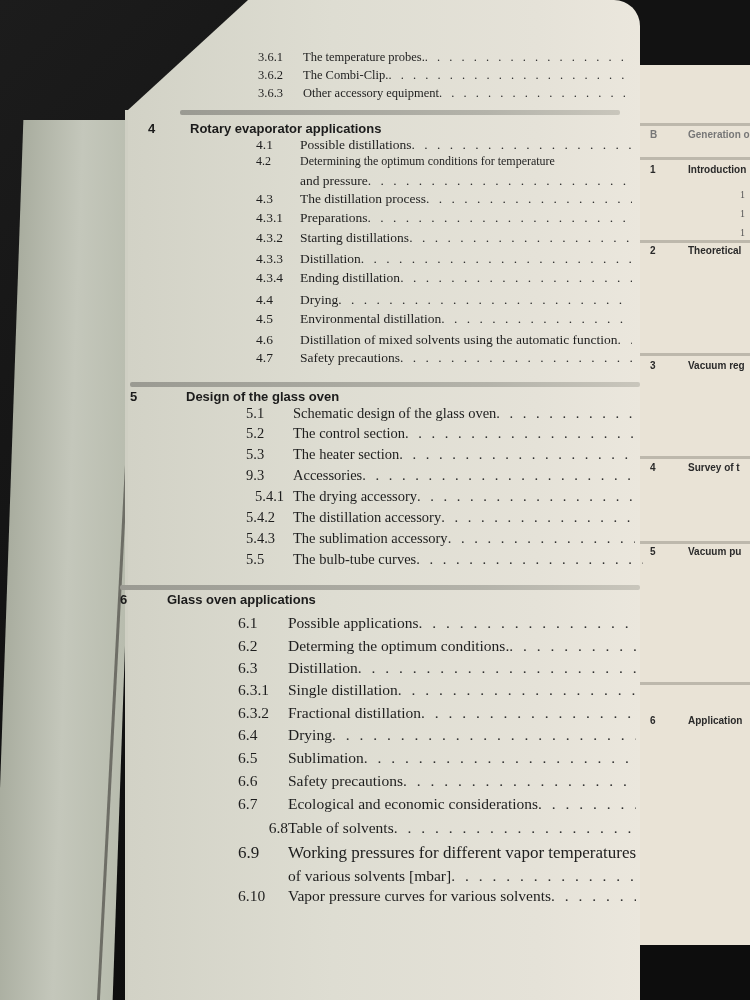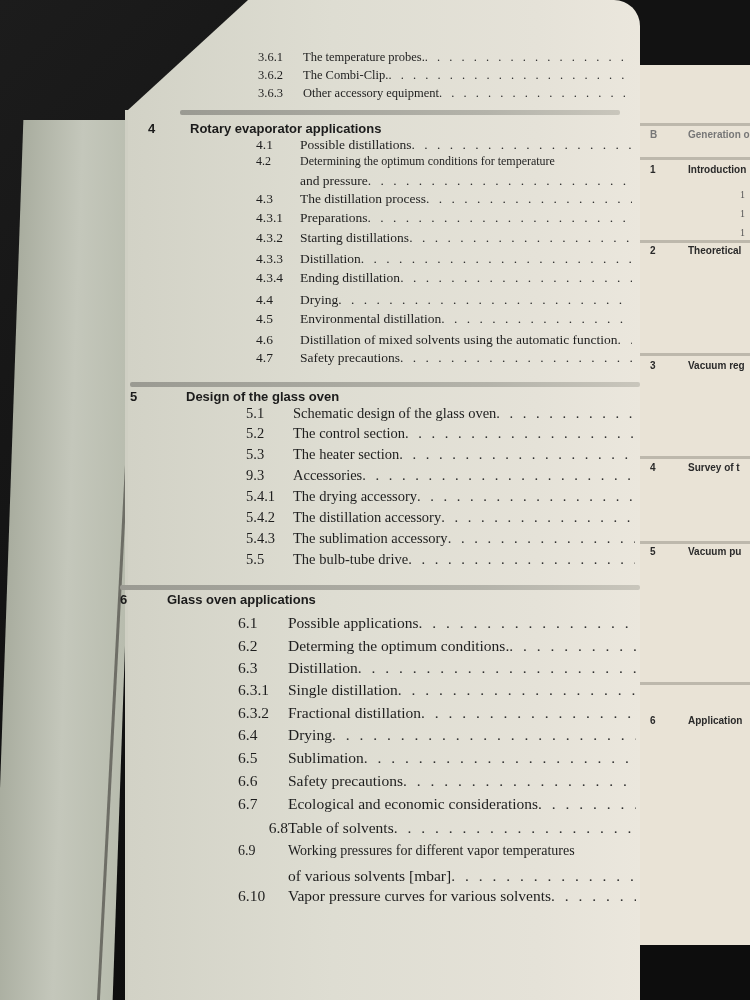--- a/index.html
+++ b/index.html
@@ -127,35 +127,35 @@
     <div class="entry" style="left: 256px; top: 350px; font-size: 13.5px;"><span class="enum" style="width: 44px;">4.7</span><span class="etitle">Safety precautions</span><span class="dots" style="width: 232px;"> . . . . . . . . . . . . . . . . . . . . . . . . . . . . . . . . . . . . . . . . . . . . . . . . . . . . . . . .</span></div>
     <div class="chapter-rule" style="left: 130px; top: 382px; width: 510px;"></div>
     <div class="chapter" style="left: 130px; top: 389px; font-size: 13px;">
       <span class="cnum">5</span>
       <span class="ctitle" style="left: 56px;">Design of the glass oven</span>
     </div>
     <div class="entry" style="left: 246px; top: 405px; font-size: 14.5px;"><span class="enum" style="width: 47px;">5.1</span><span class="etitle">Schematic design of the glass oven</span><span class="dots" style="width: 139px;"> . . . . . . . . . . . . . . . . . . . . . . . . . . . . . . . . . . . . . . . . . . . . . . . . . . . . . . . .</span></div>
     <div class="entry" style="left: 246px; top: 425px; font-size: 14.5px;"><span class="enum" style="width: 47px;">5.2</span><span class="etitle">The control section</span><span class="dots" style="width: 230px;"> . . . . . . . . . . . . . . . . . . . . . . . . . . . . . . . . . . . . . . . . . . . . . . . . . . . . . . . .</span></div>
     <div class="entry" style="left: 246px; top: 446px; font-size: 14.5px;"><span class="enum" style="width: 47px;">5.3</span><span class="etitle">The heater section</span><span class="dots" style="width: 236px;"> . . . . . . . . . . . . . . . . . . . . . . . . . . . . . . . . . . . . . . . . . . . . . . . . . . . . . . . .</span></div>
     <div class="entry" style="left: 246px; top: 467px; font-size: 14.5px;"><span class="enum" style="width: 47px;">9.3</span><span class="etitle">Accessories</span><span class="dots" style="width: 273px;"> . . . . . . . . . . . . . . . . . . . . . . . . . . . . . . . . . . . . . . . . . . . . . . . . . . . . . . . .</span></div>
-    <div class="entry" style="left: 246px; top: 488px; font-size: 14.5px;"><span class="enum" style="width: 47px;">5.4.1</span><span class="etitle">The drying accessory</span><span class="dots" style="width: 218px;"> . . . . . . . . . . . . . . . . . . . . . . . . . . . . . . . . . . . . . . . . . . . . . . . . . . . . . . . .</span></div>
+    <div class="entry" style="left: 246px; top: 488px; font-size: 14.5px;"><span class="enum" style="width: 47px; text-align: center;">5.4.1</span><span class="etitle">The drying accessory</span><span class="dots" style="width: 218px;"> . . . . . . . . . . . . . . . . . . . . . . . . . . . . . . . . . . . . . . . . . . . . . . . . . . . . . . . .</span></div>
     <div class="entry" style="left: 246px; top: 509px; font-size: 14.5px;"><span class="enum" style="width: 47px;">5.4.2</span><span class="etitle">The distillation accessory</span><span class="dots" style="width: 194px;"> . . . . . . . . . . . . . . . . . . . . . . . . . . . . . . . . . . . . . . . . . . . . . . . . . . . . . . . .</span></div>
     <div class="entry" style="left: 246px; top: 530px; font-size: 14.5px;"><span class="enum" style="width: 47px;">5.4.3</span><span class="etitle">The sublimation accessory</span><span class="dots" style="width: 187px;"> . . . . . . . . . . . . . . . . . . . . . . . . . . . . . . . . . . . . . . . . . . . . . . . . . . . . . . . .</span></div>
-    <div class="entry" style="left: 246px; top: 551px; font-size: 14.5px;"><span class="enum" style="width: 47px;">5.5</span><span class="etitle">The bulb-tube drive</span><span class="dots" style="width: 227px;"> . . . . . . . . . . . . . . . . . . . . . . . . . . . . . . . . . . . . . . . . . . . . . . . . . . . . . . . .</span></div>
+    <div class="entry" style="left: 246px; top: 551px; font-size: 14.5px;"><span class="enum" style="width: 47px;">5.5</span><span class="etitle">The bulb-tube curves</span><span class="dots" style="width: 227px;"> . . . . . . . . . . . . . . . . . . . . . . . . . . . . . . . . . . . . . . . . . . . . . . . . . . . . . . . .</span></div>
     <div class="chapter-rule" style="left: 120px; top: 585px; width: 520px;"></div>
     <div class="chapter" style="left: 120px; top: 592px; font-size: 13px;">
       <span class="cnum">6</span>
       <span class="ctitle" style="left: 47px;">Glass oven applications</span>
     </div>
     <div class="entry" style="left: 238px; top: 614px; font-size: 15.5px;"><span class="enum" style="width: 50px;">6.1</span><span class="etitle">Possible applications</span><span class="dots" style="width: 218px;"> . . . . . . . . . . . . . . . . . . . . . . . . . . . . . . . . . . . . . . . . . . . . . . . . . . . . . . . .</span></div>
     <div class="entry" style="left: 238px; top: 637px; font-size: 15.5px;"><span class="enum" style="width: 50px;">6.2</span><span class="etitle">Determing the optimum conditions.</span><span class="dots" style="width: 127px;"> . . . . . . . . . . . . . . . . . . . . . . . . . . . . . . . . . . . . . . . . . . . . . . . . . . . . . . . .</span></div>
     <div class="entry" style="left: 238px; top: 659px; font-size: 15.5px;"><span class="enum" style="width: 50px;">6.3</span><span class="etitle">Distillation</span><span class="dots" style="width: 278px;"> . . . . . . . . . . . . . . . . . . . . . . . . . . . . . . . . . . . . . . . . . . . . . . . . . . . . . . . .</span></div>
     <div class="entry" style="left: 238px; top: 681px; font-size: 15.5px;"><span class="enum" style="width: 50px;">6.3.1</span><span class="etitle">Single distillation</span><span class="dots" style="width: 238px;"> . . . . . . . . . . . . . . . . . . . . . . . . . . . . . . . . . . . . . . . . . . . . . . . . . . . . . . . .</span></div>
     <div class="entry" style="left: 238px; top: 704px; font-size: 15.5px;"><span class="enum" style="width: 50px;">6.3.2</span><span class="etitle">Fractional distillation</span><span class="dots" style="width: 215px;"> . . . . . . . . . . . . . . . . . . . . . . . . . . . . . . . . . . . . . . . . . . . . . . . . . . . . . . . .</span></div>
     <div class="entry" style="left: 238px; top: 726px; font-size: 15.5px;"><span class="enum" style="width: 50px;">6.4</span><span class="etitle">Drying</span><span class="dots" style="width: 304px;"> . . . . . . . . . . . . . . . . . . . . . . . . . . . . . . . . . . . . . . . . . . . . . . . . . . . . . . . .</span></div>
     <div class="entry" style="left: 238px; top: 749px; font-size: 15.5px;"><span class="enum" style="width: 50px;">6.5</span><span class="etitle">Sublimation</span><span class="dots" style="width: 272px;"> . . . . . . . . . . . . . . . . . . . . . . . . . . . . . . . . . . . . . . . . . . . . . . . . . . . . . . . .</span></div>
     <div class="entry" style="left: 238px; top: 772px; font-size: 15.5px;"><span class="enum" style="width: 50px; font-family: Liberation Serif, serif;">6.6</span><span class="etitle">Safety precautions</span><span class="dots" style="width: 233px;"> . . . . . . . . . . . . . . . . . . . . . . . . . . . . . . . . . . . . . . . . . . . . . . . . . . . . . . . .</span></div>
     <div class="entry" style="left: 238px; top: 795px; font-size: 15.5px;"><span class="enum" style="width: 50px;">6.7</span><span class="etitle">Ecological and economic considerations</span><span class="dots" style="width: 98px;"> . . . . . . . . . . . . . . . . . . . . . . . . . . . . . . . . . . . . . . . . . . . . . . . . . . . . . . . .</span></div>
     <div class="entry" style="left: 238px; top: 819px; font-size: 15.5px;"><span class="enum" style="width: 50px; text-align: right;">6.8</span><span class="etitle">Table of solvents</span><span class="dots" style="width: 242px;"> . . . . . . . . . . . . . . . . . . . . . . . . . . . . . . . . . . . . . . . . . . . . . . . . . . . . . . . .</span></div>
-    <div class="entry" style="left: 238px; top: 843px; font-size: 14px;"><span class="enum" style="width: 50px;">6.9</span><span class="etitle">Working pressures for different vapor temperatures</span></div>
+    <div class="entry" style="left: 238px; top: 843px; font-size: 17px;"><span class="enum" style="width: 50px;">6.9</span><span class="etitle">Working pressures for different vapor temperatures</span></div>
     <div class="entry" style="left: 288px; top: 867px; font-size: 15.5px;"><span>of various solvents [mbar]</span><span class="dots" style="width: 185px;"> . . . . . . . . . . . . . . . . . . . . . . . . . . . . . . . . . . . . . . . . . . . . . . . . . . . . . . . .</span></div>
     <div class="entry" style="left: 238px; top: 887px; font-size: 15.5px;"><span class="enum" style="width: 50px;">6.10</span><span class="etitle">Vapor pressure curves for various solvents</span><span class="dots" style="width: 85px;"> . . . . . . . . . . . . . . . . . . . . . . . . . . . . . . . . . . . . . . . . . . . . . . . . . . . . . . . .</span></div>
   </div>
 
 </body></html>

